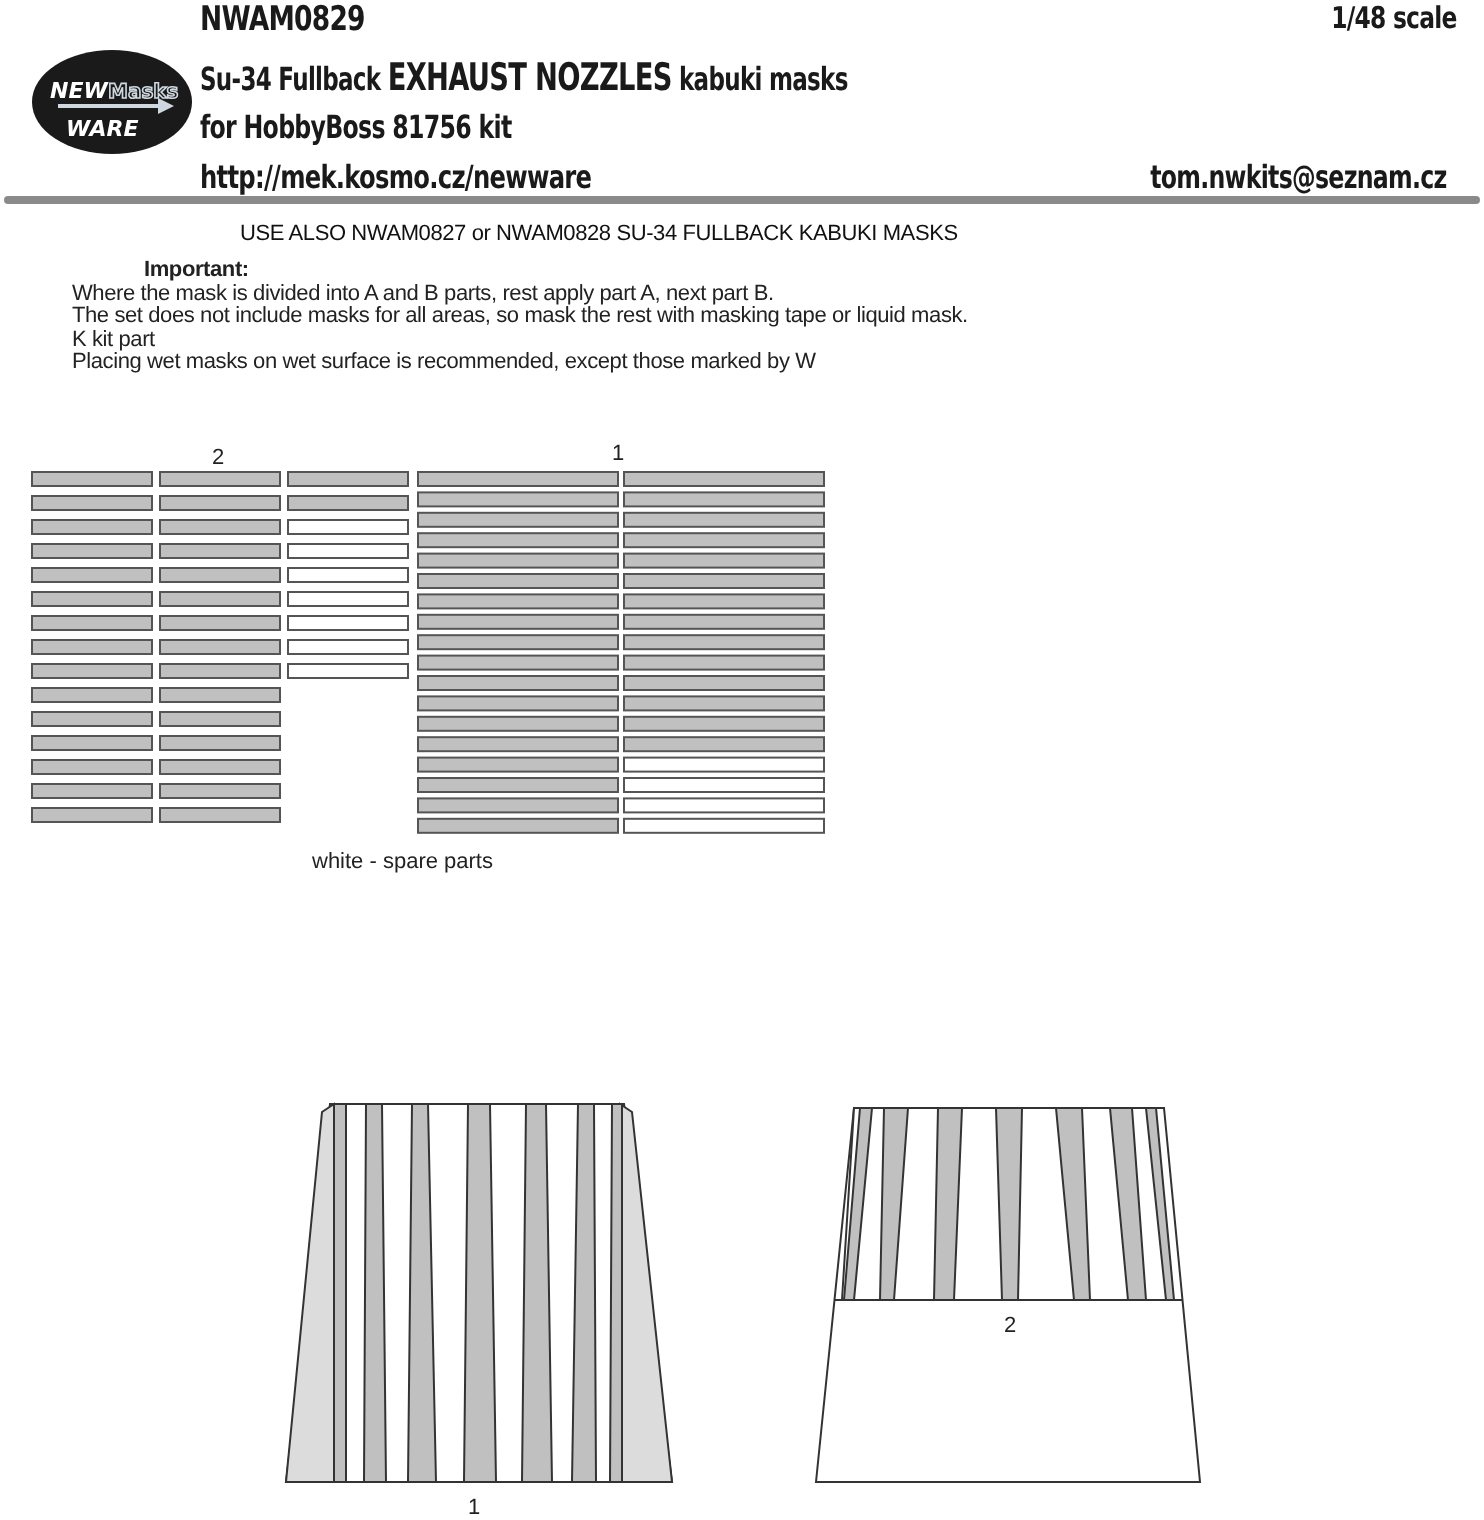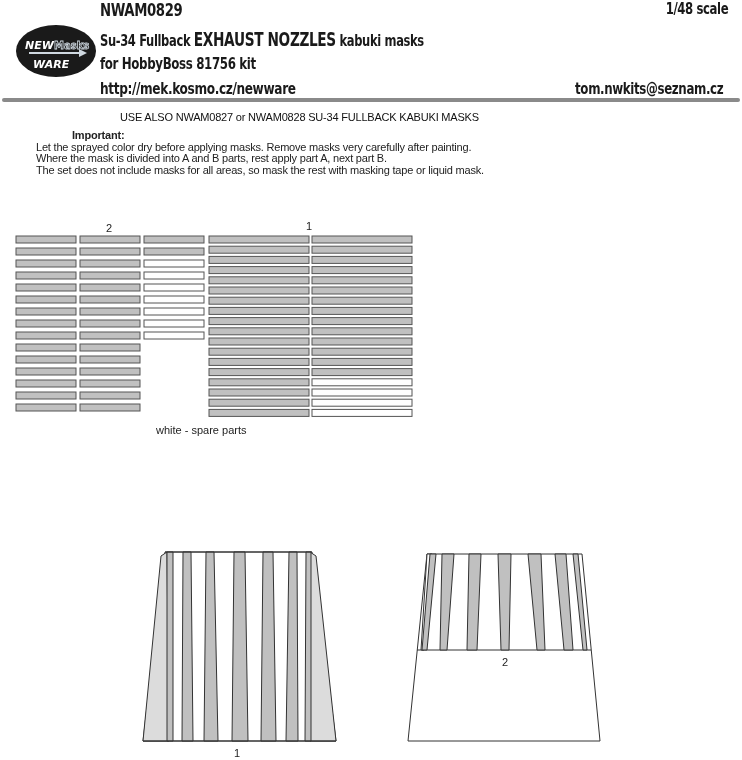--- a/index.html
+++ b/index.html
@@ -44,23 +44,24 @@
 </div>
 <div id="kit" class="abs cond">for HobbyBoss 81756 kit</div>
 <div id="url" class="abs cond">http://mek.kosmo.cz/newware</div>
 <div id="email" class="abs cond">tom.nwkits@seznam.cz</div>
 <div id="rule" class="abs"></div>
 
 <div id="useAlso" class="abs">USE ALSO NWAM0827 or NWAM0828 SU-34 FULLBACK KABUKI MASKS</div>
 
 <div id="important" class="abs">
   <div class="hd">Important:</div>
-  <div>Let the sprayed color dry before applying masks. Remove masks very carefully after painting.</div>
   <div>Where the mask is divided into A and B parts, rest apply part A, next part B.</div>
   <div>The set does not include masks for all areas, so mask the rest with masking tape or liquid mask.</div>
+  <div>K kit part</div>
+  <div>Placing wet masks on wet surface is recommended, except those marked by W</div>
 </div>
 
 <svg id="drawing" class="abs" width="742" height="760" viewBox="0 0 742 760">
   <g id="maskGrid">
       <rect x="16" y="236.0" width="60" height="7" fill="#c0c0c0" stroke="#555555" stroke-width="1"></rect>
       <rect x="16" y="248.0" width="60" height="7" fill="#c0c0c0" stroke="#555555" stroke-width="1"></rect>
       <rect x="16" y="260.0" width="60" height="7" fill="#c0c0c0" stroke="#555555" stroke-width="1"></rect>
       <rect x="16" y="272.0" width="60" height="7" fill="#c0c0c0" stroke="#555555" stroke-width="1"></rect>
       <rect x="16" y="284.0" width="60" height="7" fill="#c0c0c0" stroke="#555555" stroke-width="1"></rect>
       <rect x="16" y="296.0" width="60" height="7" fill="#c0c0c0" stroke="#555555" stroke-width="1"></rect>

